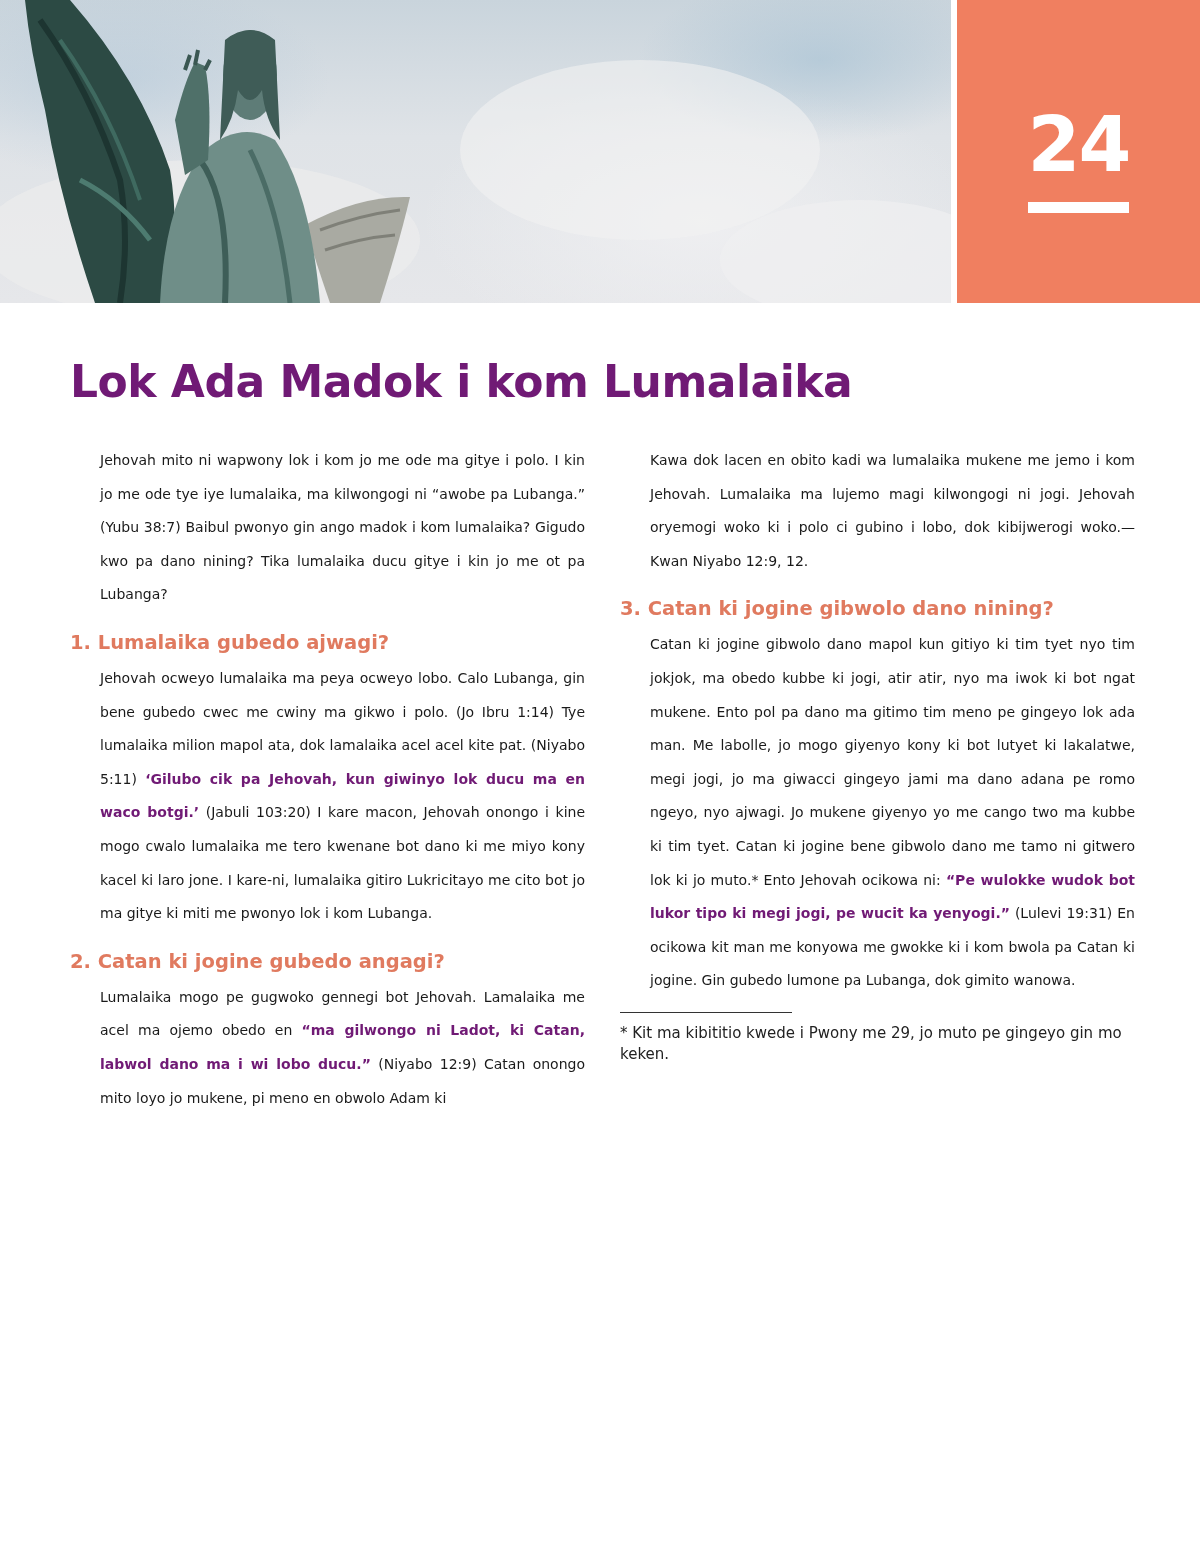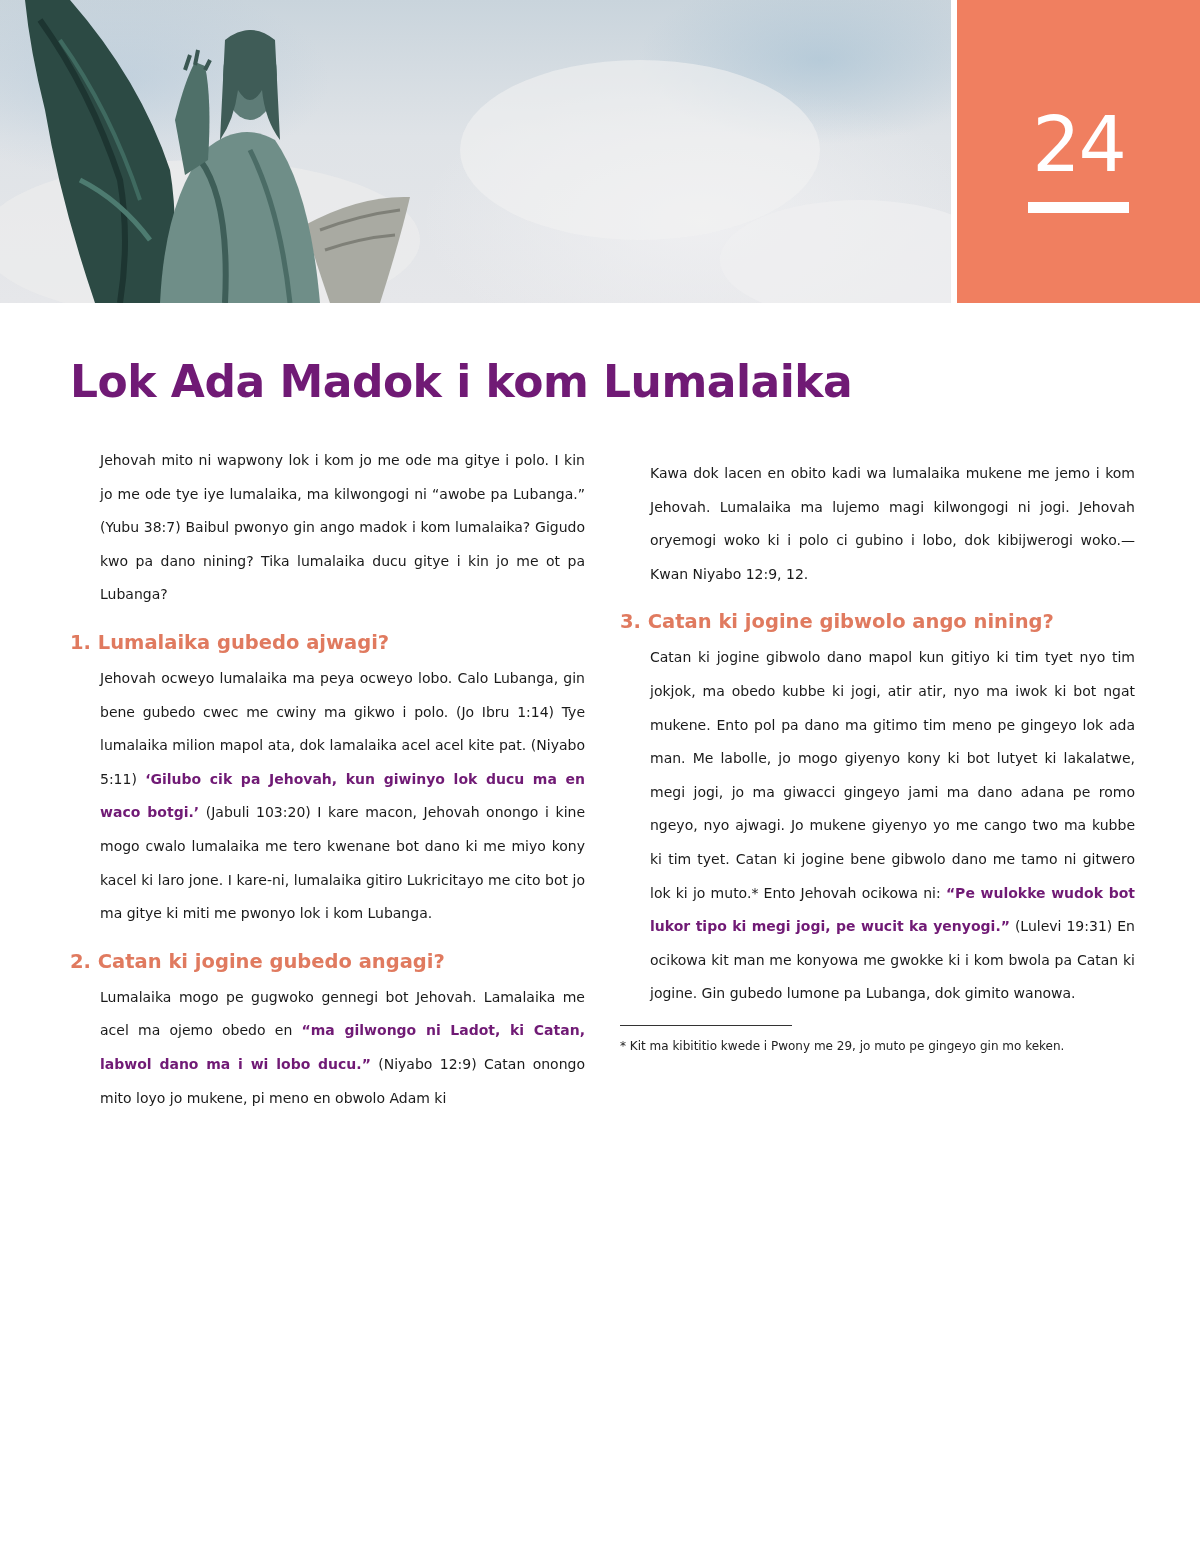--- a/index.html
+++ b/index.html
@@ -36,21 +36,21 @@
       width: 243px; height: 303px;
       background: #f07f60;
     }
     .chapter-number {
       position: absolute;
       left: 0; right: 0;
       top: 100px;
       text-align: center;
       color: #ffffff;
       font-family: "DejaVu Sans", sans-serif;
-      font-weight: normal;
+      font-weight: bold;
       font-size: 76px;
       line-height: 90px;
       letter-spacing: -2px;
     }
     .chapter-underline {
       position: absolute;
       left: 71px;
       top: 202px;
       width: 101px;
       height: 11px;
@@ -71,21 +71,21 @@
       white-space: nowrap;
     }
 
     
     .column {
       position: absolute;
       top: 444px;
       width: 515px;
     }
     .col-left { left: 70px; }
-    .col-right { left: 620px; top: 444px; margin-top: 13px; }
+    .col-right { left: 620px; top: 444px; }
 
     .para {
       font-family: "DejaVu Sans", sans-serif;
       font-size: 14px;
       line-height: 33.6px;
       color: #1a1a1a;
       text-align: justify;
       padding-left: 30px;
       hyphens: manual;
     }
@@ -105,21 +105,21 @@
 
     .footnote-rule {
       margin-top: 14px;
       width: 172px;
       height: 1px;
       background: #333;
     }
     .footnote {
       margin-top: 10px;
       font-family: "DejaVu Sans", sans-serif;
-      font-size: 12px;
+      font-size: 15px;
       line-height: 21px;
       color: #222;
     }
   </style>
 </head>
 <body>
 
 <div class="hero-photo">
   <svg width="951" height="303" viewBox="0 0 951 303">
 
@@ -169,19 +169,19 @@
     <span>Catan ki jogine gubedo angagi?</span>
   </div>
   <p class="para" id="section2"><span>Lumalaika mogo pe gugwoko gennegi bot Jeho­vah. Lamalaika me acel ma ojemo obedo en </span><b>“ma gilwongo ni Ladot, ki Catan, labwol dano ma i wi lobo ducu.”</b><span id="s2-after"> (Niyabo 12:9) Catan onongo mito loyo jo mukene, pi meno en obwolo Adam ki</span></p>
 </div>
 
 <div class="column col-right">
   <p class="para" id="section2-cont">Kawa dok lacen en obito kadi wa lumalaika mu­kene me jemo i kom Jehovah. Lumalaika ma luje­mo magi kilwongogi ni jogi. Jehovah oryemogi woko ki i polo ci gubino i lobo, dok kibijwerogi woko.—Kwan Niyabo 12:9, 12.</p>
 
   <div class="question">
     <span class="qnum">3.</span>
-    <span>Catan ki jogine gibwolo ango nining?</span>
+    <span>Catan ki jogine gibwolo dano nining?</span>
   </div>
   <p class="para"><span>Catan ki jogine gibwolo dano mapol kun gitiyo ki tim tyet nyo tim jokjok, ma obedo kubbe ki jogi, atir atir, nyo ma iwok ki bot ngat mukene. Ento pol pa dano ma gitimo tim meno pe gingeyo lok ada man. Me labolle, jo mogo giyenyo kony ki bot lutyet ki lakalatwe, megi jogi, jo ma giwacci gi­ngeyo jami ma dano adana pe romo ngeyo, nyo ajwagi. Jo mukene giyenyo yo me cango two ma kubbe ki tim tyet. Catan ki jogine bene gibwolo dano me tamo ni gitwero lok ki jo muto.* Ento Jehovah ocikowa ni: </span><b>“Pe wulokke wudok bot lu­kor tipo ki megi jogi, pe wucit ka yenyogi.”</b><span> (Lu­levi 19:31) En ocikowa kit man me konyowa me gwokke ki i kom bwola pa Catan ki jogine. Gin gu­bedo lumone pa Lubanga, dok gimito wanowa.</span></p>
 
   <div class="footnote-rule"></div>
   <p class="footnote">* Kit ma kibititio kwede i Pwony me 29, jo muto pe gingeyo gin mo keken.</p>
 </div>
 
 </body></html>

